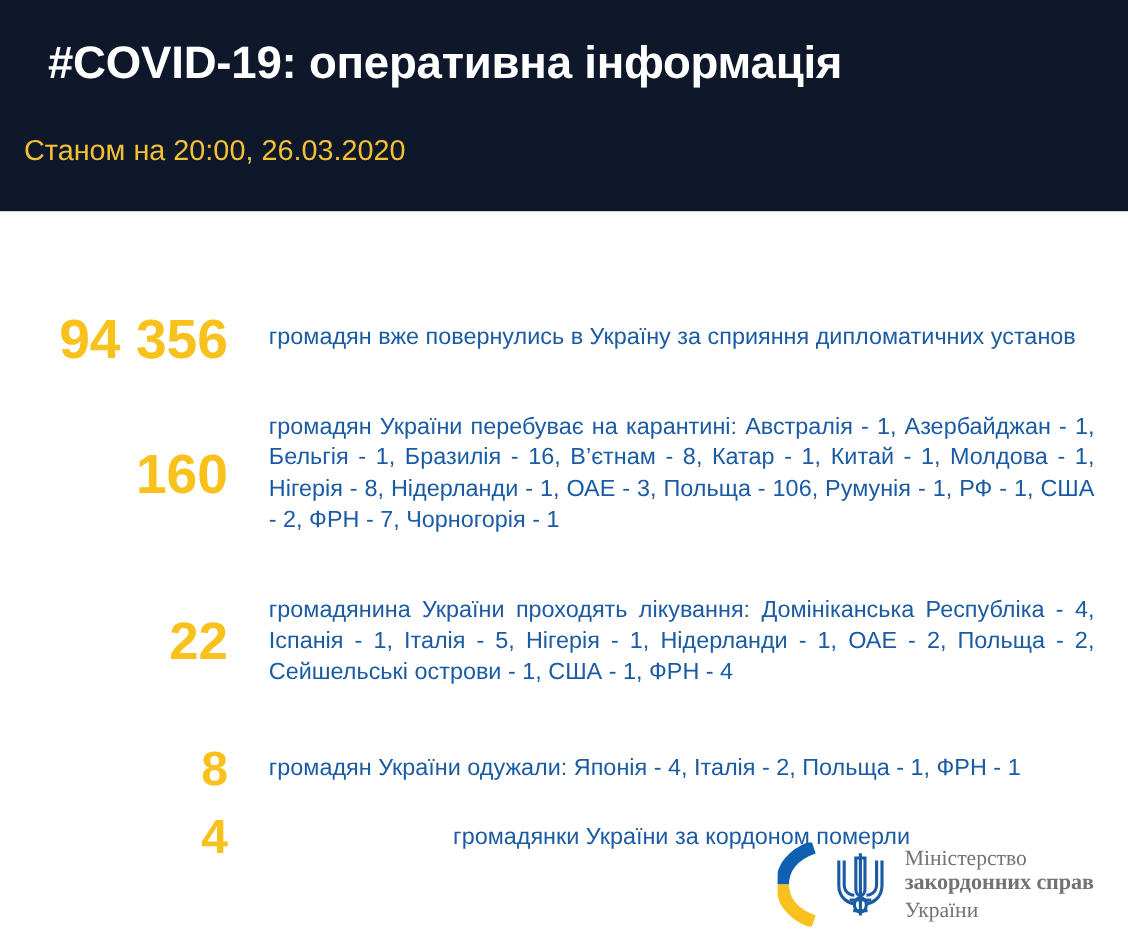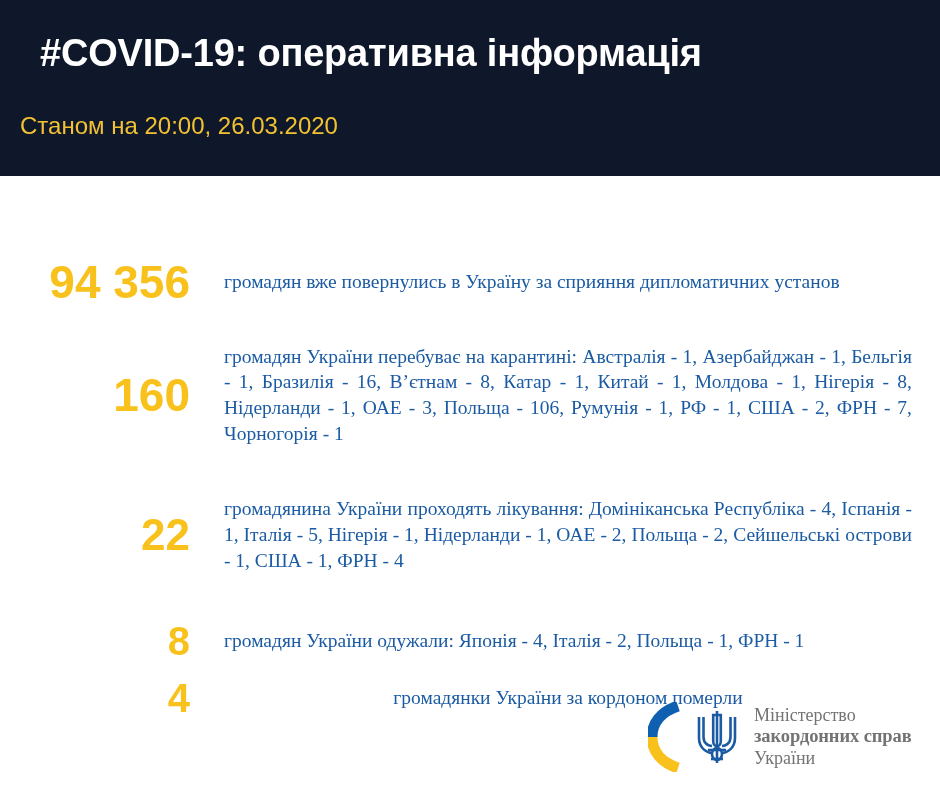--- a/index.html
+++ b/index.html
@@ -76,21 +76,20 @@
   .stat-text {
     flex: 1 1 auto;
     padding-left: 32px;
     padding-right: 28px;
     color: #1b5ba3;
     font-size: 19.5px;
     line-height: 1.32;
     text-align: justify;
     text-justify: inter-word;
     box-sizing: border-box;
-    font-family: Liberation Serif, serif;
   }
 
   
   #row-returned      { top: 46px;  height: 64px; }
   #row-returned .stat-number { font-size: 46px; }
 
   #row-quarantine    { top: 126px; height: 130px; }
   #row-quarantine .stat-number { font-size: 46px; padding-left: 28px; }
 
   #row-treatment     { top: 276px; height: 110px; }

